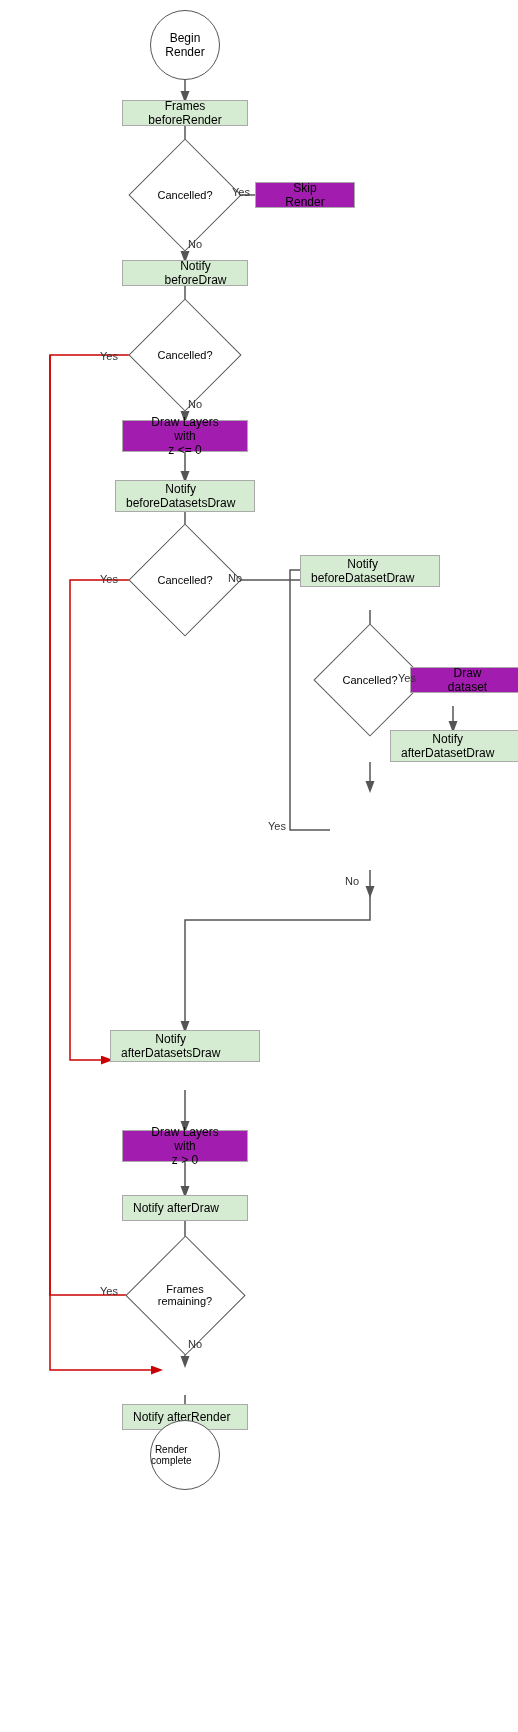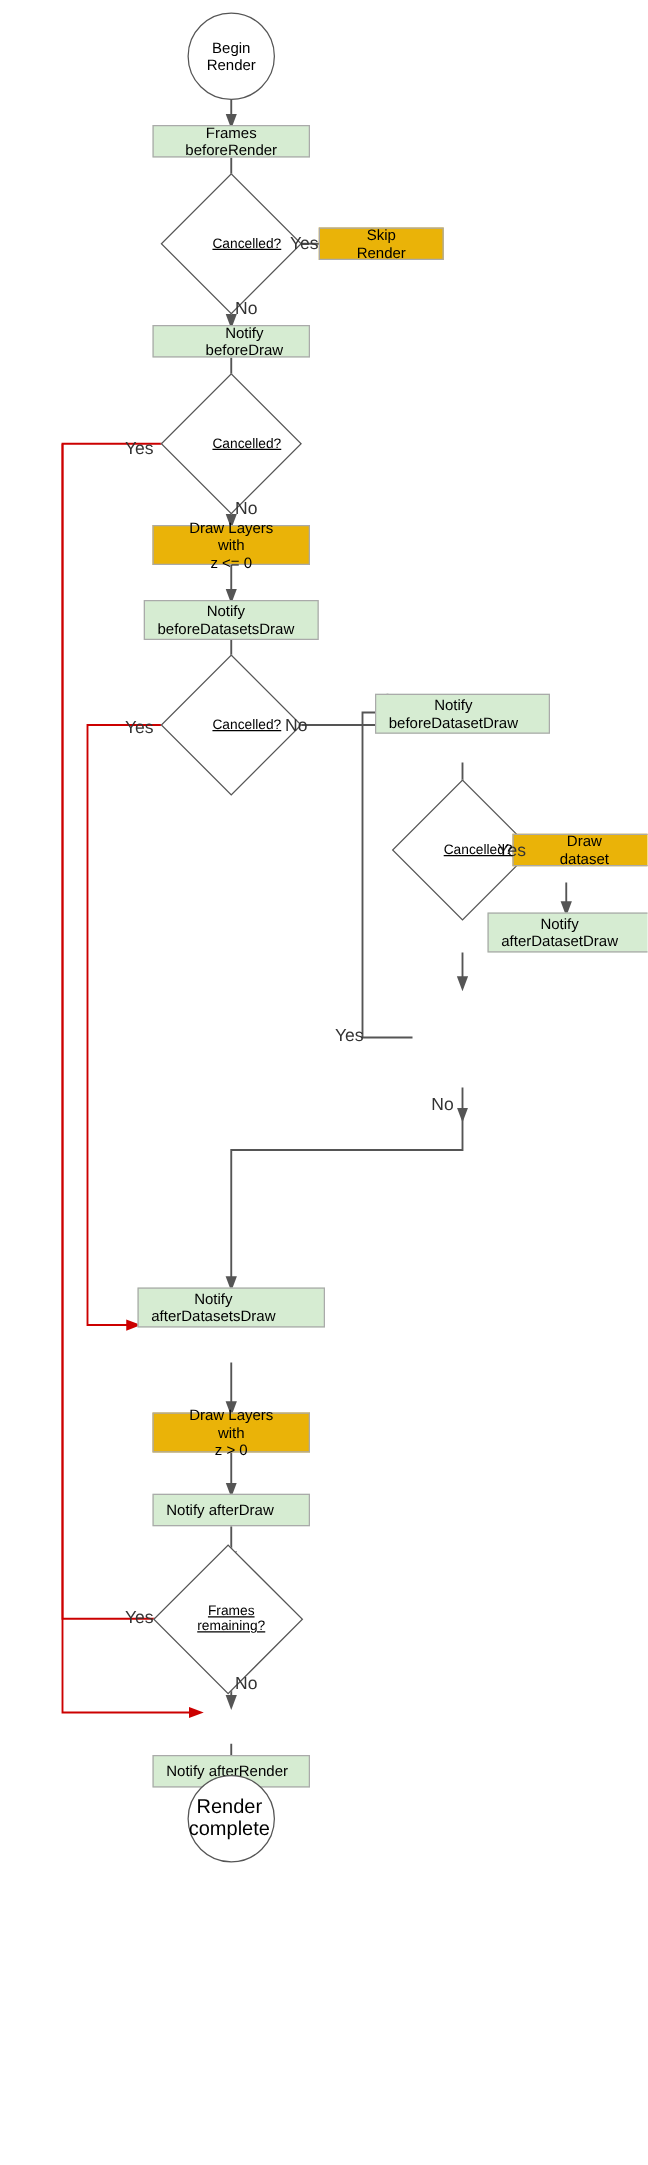--- a/index.html
+++ b/index.html
@@ -33,30 +33,29 @@
       height: 70px;
     }
     .node-rect {
       border: 1.5px solid #aaa;
       background: #d6ecd2;
       padding: 6px 10px;
       min-width: 110px;
     }
     .node-rect-white {
       border: 1.5px solid #aaa;
-      background: #eab308;
+      background: #a21caf;
       padding: 6px 26px;
       min-width: 90px;
     }
     .node-diamond-wrap {
       position: absolute;
       display: flex;
       align-items: center;
-      justify-content: flex-end;
-      text-decoration: underline;
+      justify-content: center;
     }
     .node-diamond {
       width: 80px;
       height: 80px;
       background: #fff;
       border: 1.5px solid #555;
       transform: rotate(45deg);
       position: absolute;
     }
     .node-diamond-label {
@@ -70,21 +69,21 @@
     .connector-svg {
       position: absolute;
       top: 0;
       left: 0;
       width: 518px;
       height: 1732px;
       pointer-events: none;
     }
     .edge-label {
       position: absolute;
-      font-size: 14px;
+      font-size: 11px;
       color: #333;
     }
   </style>
 </head>
 <body>
 
 <div class="flowchart">
 
   <svg class="connector-svg">
 
@@ -228,21 +227,21 @@
     <div class="node-diamond" style="width:85px;height:85px;"></div>
     <span class="node-diamond-label">Frames
 remaining?</span>
   </div>
 
   <div class="node node-rect" style="left:122px; top:1365px; width:126px; height:26px;margin-top:39px;">
     <span>Notify afterRender</span>
   </div>
 
   <div class="node node-circle" style="left:150px; top:1420px; width:70px; height:70px;">
-    <span style="white-space:pre-line; font-size:16px;">Render
+    <span style="white-space:pre-line; font-size:10px;">Render
 complete</span>
   </div>
 
   <span class="edge-label" style="left:232px; top:186px;">Yes</span>
   <span class="edge-label" style="left:188px; top:238px;">No</span>
   <span class="edge-label" style="left:100px; top:350px;">Yes</span>
   <span class="edge-label" style="left:188px; top:398px;">No</span>
   <span class="edge-label" style="left:100px; top:573px;">Yes</span>
   <span class="edge-label" style="left:228px; top:572px;">No</span>
   <span class="edge-label" style="left:398px; top:672px;">Yes</span>

